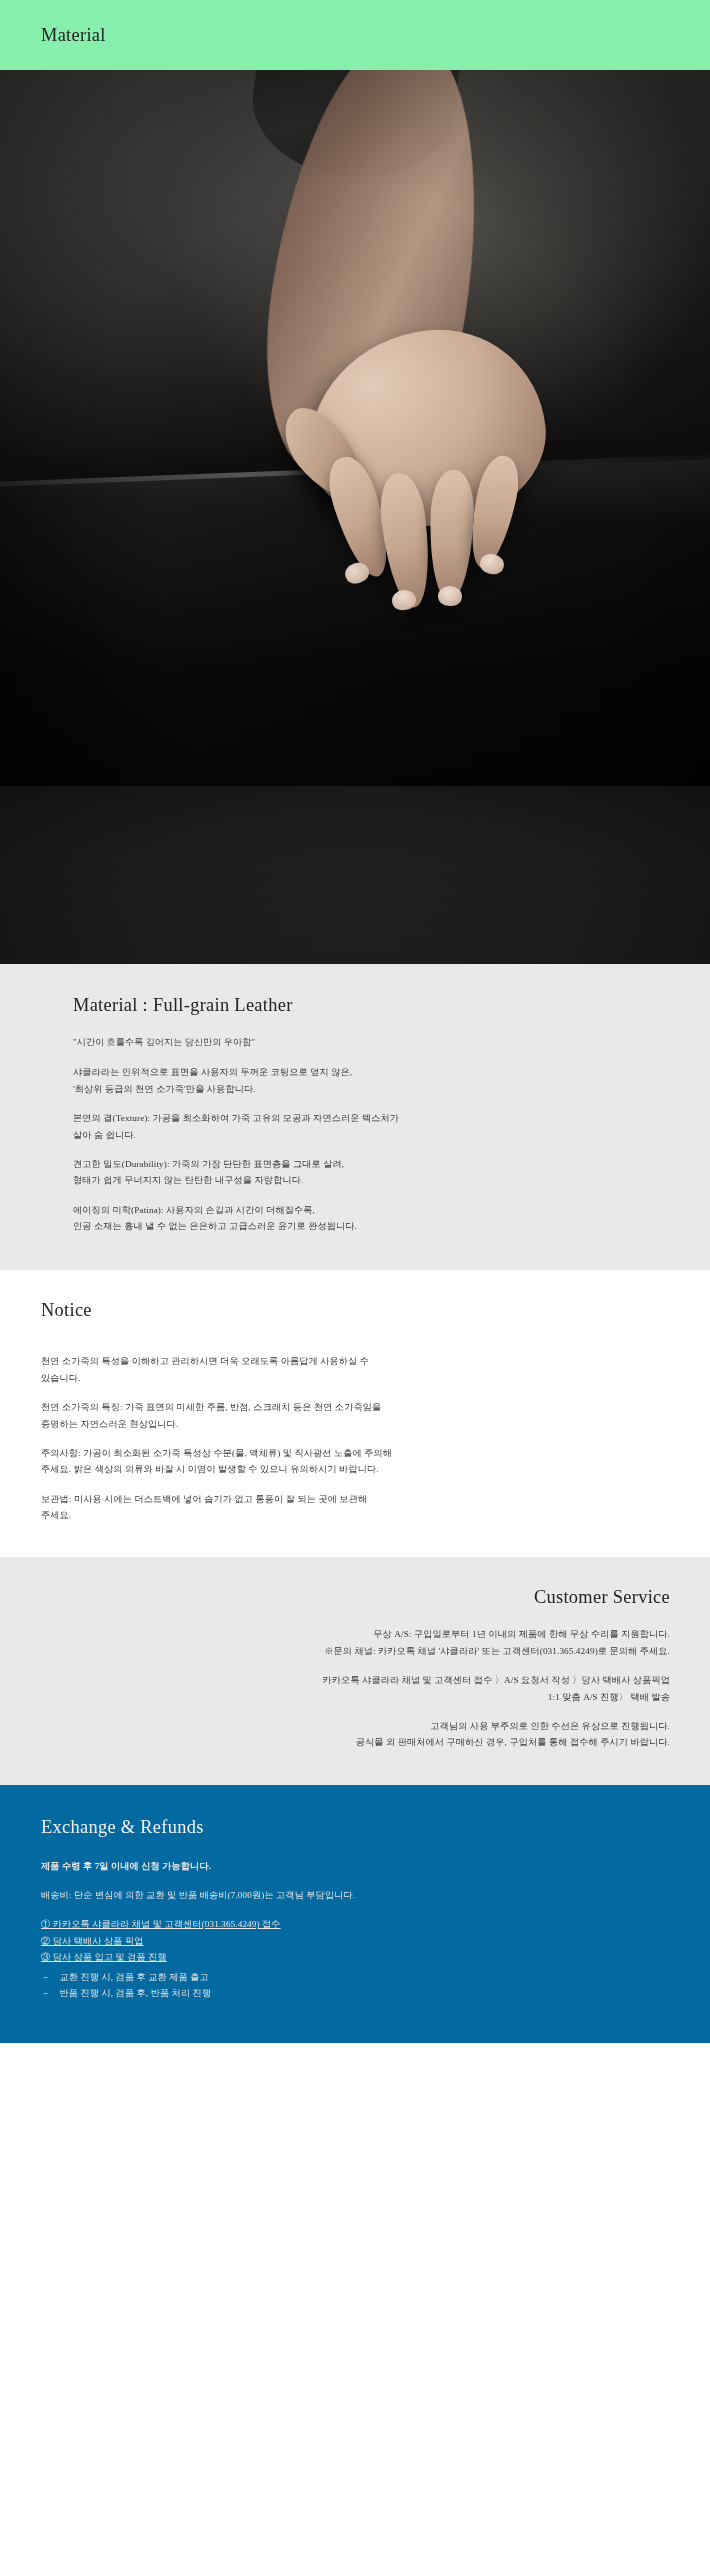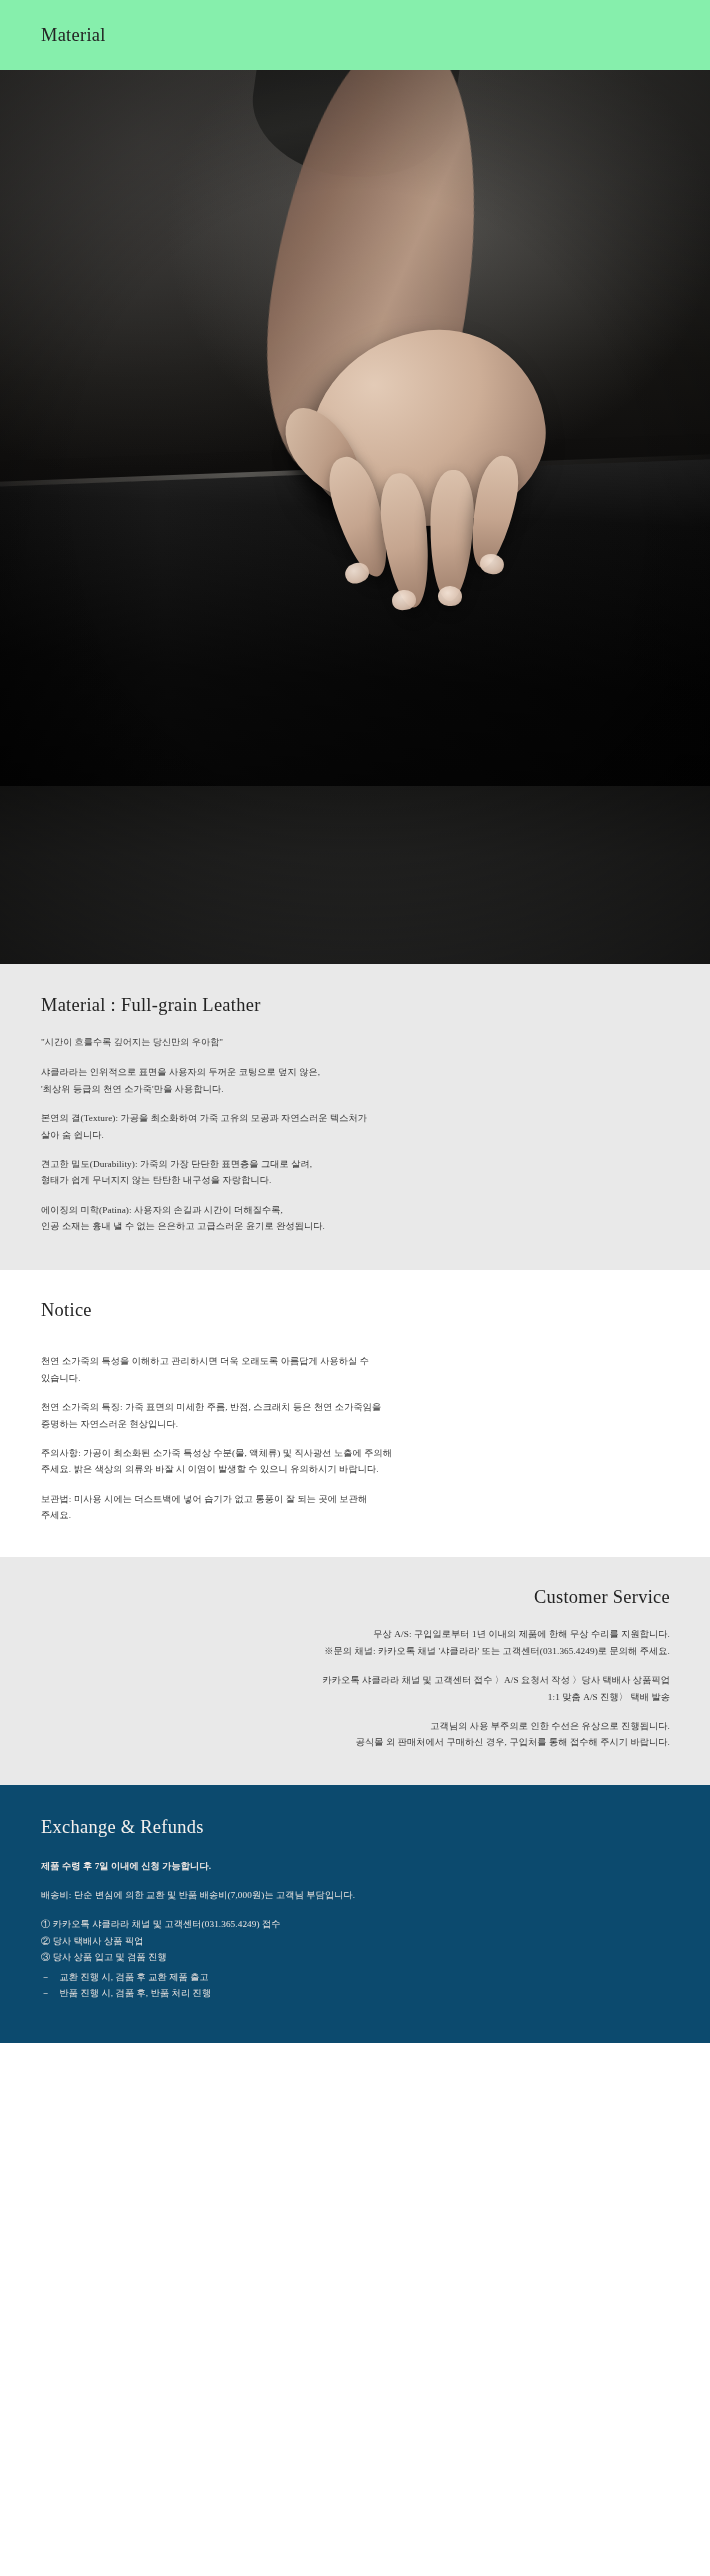--- a/index.html
+++ b/index.html
@@ -144,57 +144,57 @@
   .n3 { left: 438px; top: 516px; transform: rotate(2deg); }
   .n4 { left: 480px; top: 484px; transform: rotate(12deg); }
   .hero-vignette {
     position: absolute; inset: 0;
     background: radial-gradient(ellipse 85% 70% at 50% 45%, rgba(0,0,0,0) 45%, rgba(0,0,0,0.55) 100%);
   }
 
   
   .sec-gray { background: #e9e9e9; }
   .sec-white { background: #ffffff; }
-  .sec-dark { background: #0c4a6e; color: #f2ece9; }
+  .sec-dark { background: #0369a1; color: #f2ece9; }
 
   .body-text {
     font-family: "Liberation Serif", serif;
     font-size: 9.2px;
     line-height: 1.78;
     color: #333333;
     letter-spacing: 0.1px;
   }
   .para { margin: 0 0 13px 0; }
   .para:last-child { margin-bottom: 0; }
   .quote {
     font-family: "Liberation Serif", serif;
     font-size: 9.2px;
     color: #3a3a3a;
     margin: 0 0 15.4px 0;
   }
 
-  .block-material { padding: 31px 41px 36px 41px; }
+  .block-material { padding: 31px 41px 36px 41px; margin-left: 32px; }
   .block-material .sec-title { margin-bottom: 20px; }
 
   .block-notice { padding: 30px 41px 34px 41px; }
   .block-notice .sec-title { margin-bottom: 32px; }
 
   .block-cs { padding: 30px 41px 34px 41px; text-align: right; }
   .block-cs .sec-title { margin-bottom: 18px; }
 
   .block-ex { padding: 32px 41px 41px 41px; }
   .block-ex .sec-title {
     color: #f6f1ee;
     margin-bottom: 20px;
     font-size: 18.4px;
   }
   .sec-dark .body-text { color: #eee7e3; }
   .sec-dark .para { margin-bottom: 13px; }
   .bold { font-weight: 700; }
-  .list-line { margin: 0; }
+  .list-line { margin: 0; text-decoration: underline; }
   .dash-line { margin: 0; }
 </style>
 </head>
 <body>
 
 <div class="page">
 
   <section class="section material-header">
     <div class="inner">
       <h2 class="sec-title">Material</h2>

